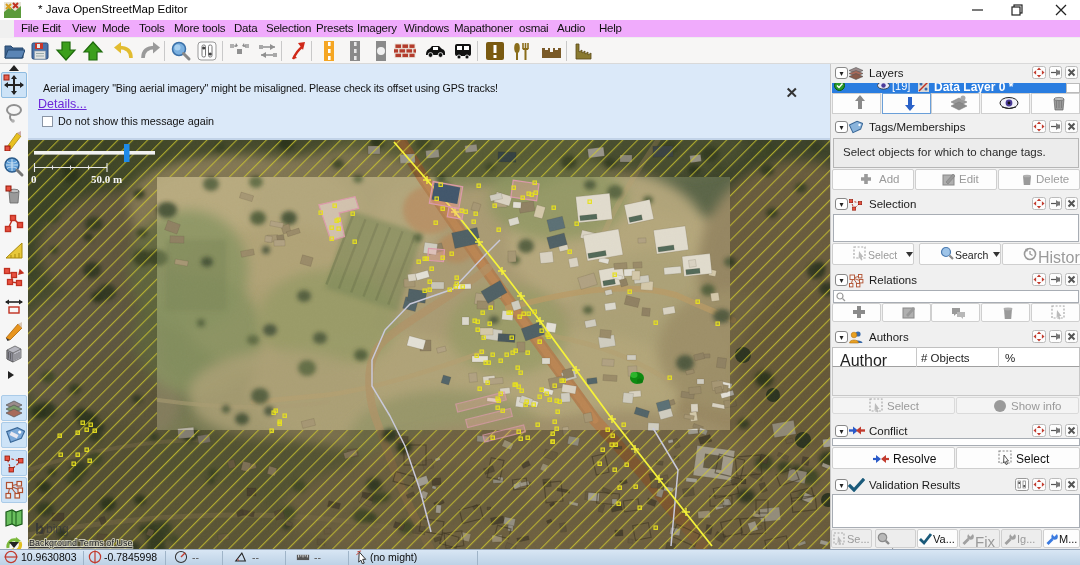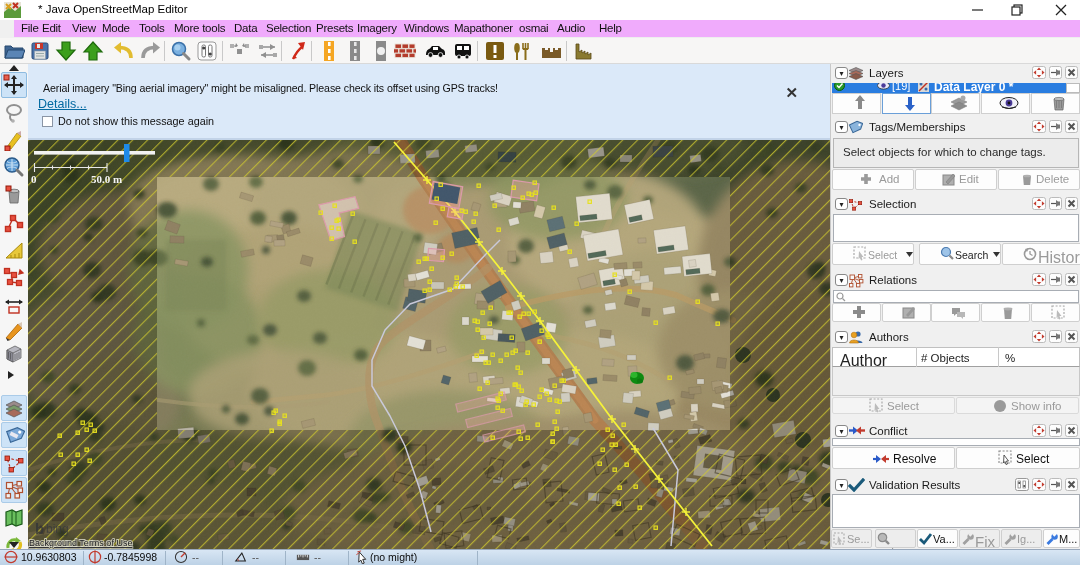--- a/index.html
+++ b/index.html
@@ -9,21 +9,21 @@
 #menubar{position:absolute;left:14px;top:20px;width:1080px;height:18px;background:#f0abfc;border-bottom:1px solid #eee;font-size:11.5px;letter-spacing:-0.25px;color:#111;}
 #menubar span{position:absolute;top:2px;}
 #toolbar{position:absolute;left:0;top:38px;width:1080px;height:26px;background:#f7f6f5;border-bottom:1px solid #d9d9d9;}
 #toolbar svg{position:absolute;top:2px;}
 .tsep{position:absolute;top:3px;width:1px;height:20px;background:#c9c9c9;}
 #lefttb{position:absolute;left:0;top:64px;width:28px;height:485px;background:#f6f6f6;}
 #lefttb svg{position:absolute;left:2px;}
 .ltb-sel{position:absolute;left:1px;width:26px;background:#cde3f7;border:1px solid #8ebbe0;border-radius:2px;}
 #notif{position:absolute;left:28px;top:64px;width:802px;height:76px;background:#dbe9f9;border-bottom:2px solid #c2d3e8;}
 #notif .l1{position:absolute;left:15px;top:18px;font-size:10.6px;letter-spacing:-0.1px;color:#101010;}
-#notif .l2{position:absolute;left:10px;top:33px;font-size:12.5px;color:#0369a1;text-decoration:underline;}
+#notif .l2{position:absolute;left:10px;top:33px;font-size:12.5px;color:#6d28d9;text-decoration:underline;}
 #notif .cb{position:absolute;left:14px;top:52px;width:11px;height:11px;background:#fff;border:1px solid #8a95a5;}
 #notif .l3{position:absolute;left:30px;top:51px;font-size:10.8px;color:#101010;}
 #notif .x{position:absolute;right:32px;top:20px;font-size:15px;color:#333;font-weight:bold;}
 #mapwrap{position:absolute;left:28px;top:140px;width:802px;height:409px;overflow:hidden;}
 #rpanel{position:absolute;left:830px;top:64px;width:250px;height:485px;background:#f0f0f0;border-left:1px solid #c8c8c8;font-size:11px;color:#222;}
 .ph{position:absolute;left:0;width:250px;height:15px;}
 .ph .cbtn{position:absolute;left:4px;top:1px;width:13px;height:12px;border:1px solid #888;border-radius:3px;background:#fff;font-size:8px;text-align:center;line-height:11px;color:#222;}
 .ph .ttl{position:absolute;left:38px;top:1px;font-size:11.5px;color:#1a1a1a;}
 .ph .hic{position:absolute;left:17px;top:0px;}
 .hbs{position:absolute;top:0px;right:3px;}

